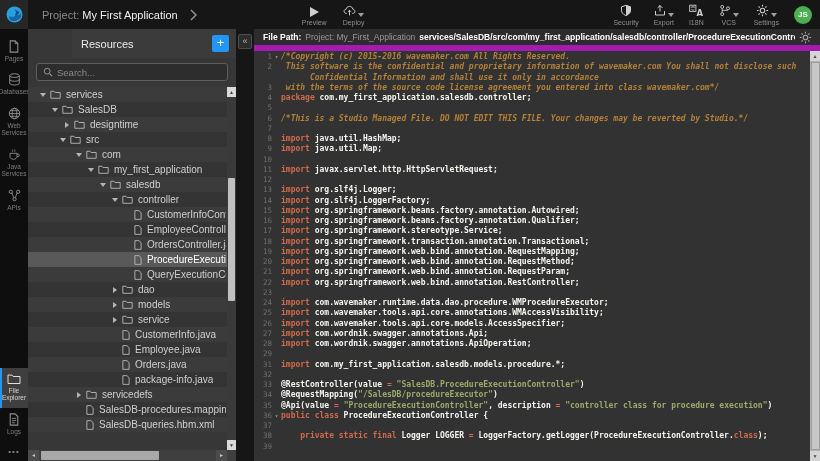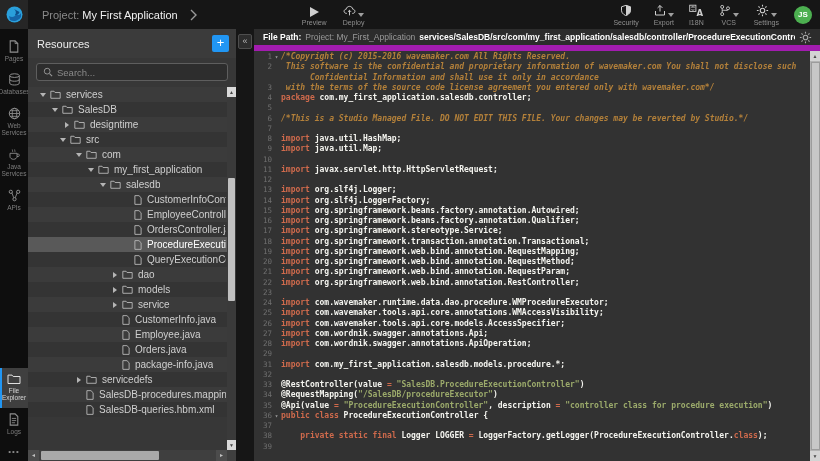--- a/index.html
+++ b/index.html
@@ -33,21 +33,21 @@
   .sidebar { width:28px; flex:none; background:#0e0e0e; display:flex; flex-direction:column; padding-top:6px; }
   .sb-item { display:flex; flex-direction:column; align-items:center; gap:2px; padding:5px 0 6px; color:#8f8f8f; cursor:pointer; }
   .sb-item .sb-cap { font-size:6.5px; line-height:1.15; text-align:center; color:#7d7d7d; }
   .sb-item.sel { background:#3f3f3f; box-shadow:inset 2px 0 0 #2196f3; color:#e0e0e0; }
   .sb-item.sel .sb-cap { color:#d8d8d8; }
   .sb-bottom { margin-top:auto; }
   .sb-more { text-align:center; color:#8a8a8a; font-size:8px; letter-spacing:1px; padding:6px 0 5px; cursor:pointer; }
 
   
   .resources { width:208px; flex:none; background:#373737; display:flex; flex-direction:column; min-height:0; }
-  .res-header { height:29px; flex:none; display:flex; align-items:center; padding:0 7px 0 9px; background:#3b3b3b; }
+  .res-header { height:29px; flex:none; display:flex; align-items:center; padding:0 7px 0 9px; background:#3b3b3b;margin-left:44px; }
   .res-title { font-size:11px; color:#ececec; }
   .add-btn { margin-left:auto; width:17px; height:17px; background:#2196f3; color:#fff; font-size:13px; line-height:15px; text-align:center; border-radius:2px; cursor:pointer; }
   .res-search { padding:5px 8px 6px; flex:none; }
   .search-box { background:#2d2d2d; border:1px solid #5e5e5e; border-radius:3px; height:18px; display:flex; align-items:center; padding:0 6px; gap:4px; color:#9a9a9a; }
   .search-box input { flex:1; background:transparent; border:0; outline:none; color:#ddd; font-size:9.5px; font-family:"Liberation Sans",sans-serif; min-width:0; }
   .search-box input::placeholder { color:#8a8a8a; }
   .tree { flex:1; min-height:0; overflow:hidden; position:relative; }
   .tree-row { height:15px; display:flex; align-items:center; white-space:nowrap; overflow:hidden; cursor:pointer; padding-right:10px; }
   .tree-row:nth-child(odd) { background:#3b3b3b; }
   .tree-row:nth-child(even) { background:#343434; }
@@ -364,20 +364,31 @@
               <span class="tw">
                 <span class="tri-dn"></span>
               </span>
               <span class="ticon">
                 <svg width="11" height="9" viewBox="0 0 12 10">
                   <path d="M0.8 1.4 H4.4 L5.5 2.8 H11.2 V9.2 H0.8 Z" fill="none" stroke="currentColor" stroke-width="1"></path>
                 </svg>
               </span>
               <span class="tlabel">salesdb</span>
             </div>
+            <div class="tree-row" style="padding-left: 82px;">
+              <span class="tw">
+                <span class="tri-dn"></span>
+              </span>
+              <span class="ticon">
+                <svg width="11" height="9" viewBox="0 0 12 10">
+                  <path d="M0.8 1.4 H4.4 L5.5 2.8 H11.2 V9.2 H0.8 Z" fill="none" stroke="currentColor" stroke-width="1"></path>
+                </svg>
+              </span>
+              <span class="tlabel">controller</span>
+            </div>
             <div class="tree-row" style="padding-left: 94px;">
               <span class="tw"></span>
               <span class="ticon">
                 <svg width="8" height="10" viewBox="0 0 9 11">
                   <path d="M1 0.6 H5.6 L8 3 V10.4 H1 Z" fill="none" stroke="currentColor" stroke-width="1"></path>
                 </svg>
               </span>
               <span class="tlabel">CustomerInfoController.java</span>
             </div>
             <div class="tree-row" style="padding-left: 94px;">
@@ -542,21 +553,21 @@
               <circle cx="6" cy="6" r="2.1" fill="none" stroke="#a9a9a9" stroke-width="1"></circle>
               <path d="M6 0.8 V2.4 M6 9.6 V11.2 M0.8 6 H2.4 M9.6 6 H11.2 M2.3 2.3 L3.4 3.4 M8.6 8.6 L9.7 9.7 M9.7 2.3 L8.6 3.4 M3.4 8.6 L2.3 9.7" stroke="#a9a9a9" stroke-width="1"></path>
             </svg>
         </span>
       </div>
       <div class="code-wrap">
         <div class="code" id="code-rows">
             <div class="crow"><span class="ln">1</span><span class="fold">▾</span><span class="ct"><span class="tok-c">/*Copyright (c) 2015-2016 wavemaker.com All Rights Reserved.</span></span></div>
             <div class="crow"><span class="ln">2</span><span class="fold"></span><span class="ct"><span class="tok-c"> This software is the confidential and proprietary information of wavemaker.com You shall not disclose such</span></span></div>
             <div class="crow"><span class="ln"></span><span class="fold"></span><span class="ct"><span class="tok-c">      Confidential Information and shall use it only in accordance</span></span></div>
-            <div class="crow"><span class="ln">3</span><span class="fold"></span><span class="ct"><span class="tok-c"> with the terms of the source code license agreement you entered only with wavemaker.com*/</span></span></div>
+            <div class="crow"><span class="ln">3</span><span class="fold"></span><span class="ct"><span class="tok-c"> with the terms of the source code license agreement you entered into class wavemaker.com*/</span></span></div>
             <div class="crow"><span class="ln">4</span><span class="fold"></span><span class="ct"><span class="tok-k">package</span><span class="tok-p"> com.my_first_application.salesdb.controller;</span></span></div>
             <div class="crow"><span class="ln">5</span><span class="fold"></span><span class="ct"></span></div>
             <div class="crow"><span class="ln">6</span><span class="fold"></span><span class="ct"><span class="tok-c">/*This is a Studio Managed File. DO NOT EDIT THIS FILE. Your changes may be reverted by Studio.*/</span></span></div>
             <div class="crow"><span class="ln">7</span><span class="fold"></span><span class="ct"></span></div>
             <div class="crow"><span class="ln">8</span><span class="fold"></span><span class="ct"><span class="tok-k">import</span><span class="tok-p"> java.util.HashMap;</span></span></div>
             <div class="crow"><span class="ln">9</span><span class="fold"></span><span class="ct"><span class="tok-k">import</span><span class="tok-p"> java.util.Map;</span></span></div>
             <div class="crow"><span class="ln">10</span><span class="fold"></span><span class="ct"></span></div>
             <div class="crow"><span class="ln">11</span><span class="fold"></span><span class="ct"><span class="tok-k">import</span><span class="tok-p"> javax.servlet.http.HttpServletRequest;</span></span></div>
             <div class="crow"><span class="ln">12</span><span class="fold"></span><span class="ct"></span></div>
             <div class="crow"><span class="ln">13</span><span class="fold"></span><span class="ct"><span class="tok-k">import</span><span class="tok-p"> org.slf4j.Logger;</span></span></div>

